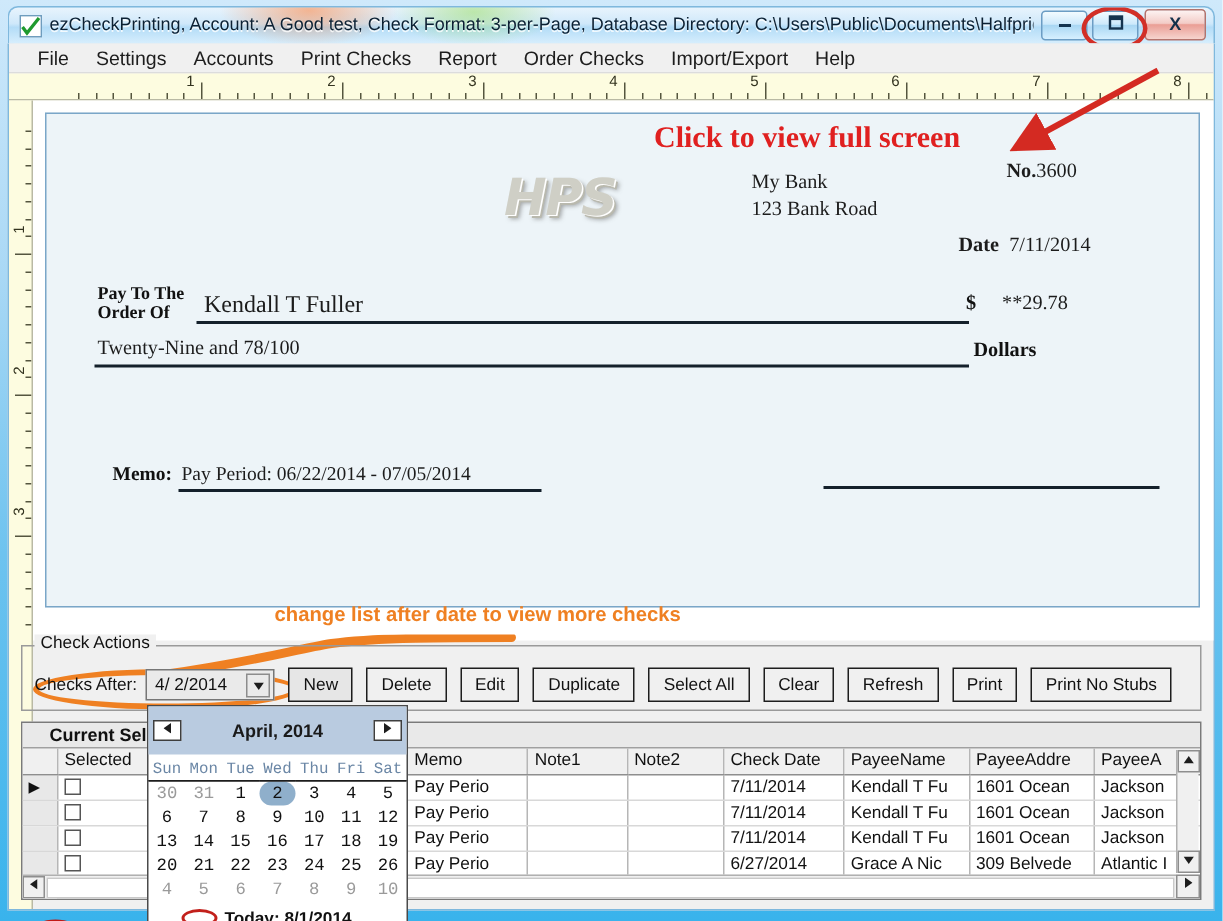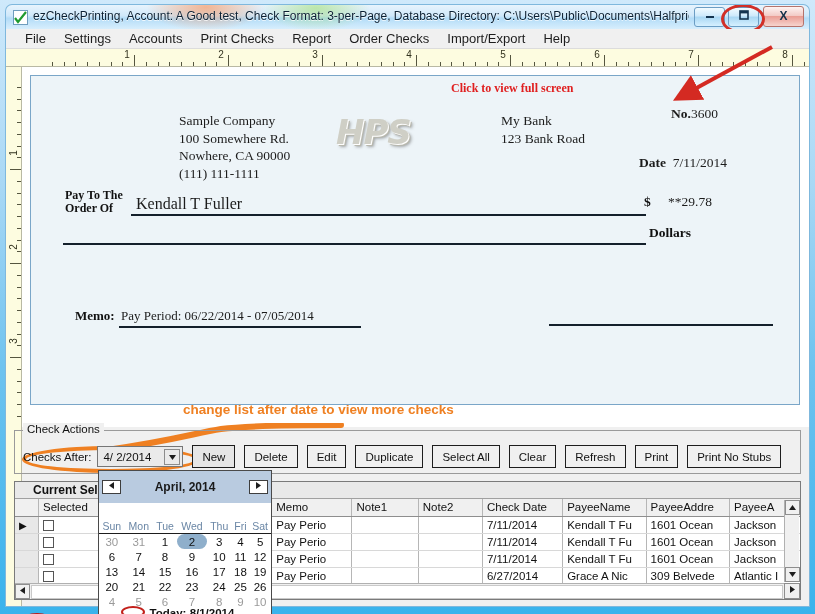--- a/index.html
+++ b/index.html
@@ -179,21 +179,21 @@
     background:#14202b;
   }
   #micr {
     position:absolute; left:115px; top:282px;
     font-family:"DejaVu Sans Mono", monospace;
     font-size:14px; letter-spacing:1.5px; color:#111;
   }
 
   
   #ann-red-text {
-    position:absolute; left:445px; top:52px; font-size:12px;
+    position:absolute; left:430px; top:52px; font-size:20px;
     color:#e02020; font-weight:bold; white-space:nowrap;
     font-family:"Liberation Serif", serif;
   }
   #ann-red-arrow { position:absolute; left:666px; top:16px; }
   #ann-orange-text {
     position:absolute; left:165px; top:373px; font-size:13.5px;
     color:#ef8022; font-weight:bold; white-space:nowrap;margin-left:12px;
   }
   #ann-orange-curve { position:absolute; left:95px; top:394px; }
   #ann-orange-ellipse {
@@ -295,21 +295,21 @@
   }
   #cal-head {
     height:20px; background:#b9cbe0; display:flex; align-items:center;
     justify-content:space-between; padding:16px 3px;
   }
   #cal-head .navbtn {
     width:19px; height:14px; background:#fff; border:1px solid #3e3e3e;
     font-size:8px; text-align:center; line-height:12px;
   }
   #cal-title { font-size:12px; font-weight:bold; color:#1a1a1a; }
-  #cal-grid { width:100%; border-collapse:collapse; margin-top:17px; }
+  #cal-grid { width:100%; border-collapse:collapse; margin-top:4px;font-family:Liberation Mono, monospace; }
   #cal-grid th {
     font-size:10.5px; font-weight:normal; color:#6a86a5;
     border-bottom:1px solid #1d1d1d; padding:0 0 1px 0; text-align:center;
   }
   #cal-grid td {
     font-size:11.5px; text-align:center; padding:1.5px 0; color:#111;
   }
   #cal-grid td.out { color:#9a9a9a; }
   #cal-grid td.sel {
     background:#8fafcb; border-radius:9px; color:#111;
@@ -483,26 +483,20 @@
         <div class="vtick vtick-min" style="top: 302px;"></div>
         <div class="vtick vtick-min" style="top: 314px;"></div>
         <div class="vtick vtick-min" style="top: 325px;"></div>
         <div class="vtick vtick-min" style="top: 337px;"></div>
         <div class="vtick vtick-min" style="top: 349px;"></div>
       </div>
 
     <div id="preview-wrap">
       <div id="check">
 
-        <div id="company" class="serif">
-          <div>Sample Company</div>
-          <div>100 Somewhere Rd.</div>
-          <div>Nowhere, CA 90000</div>
-          <div>(111) 111-1111</div>
-        </div>
 
         <div id="logo">HPS</div>
 
         <div id="bank" class="serif">
           <div>My Bank</div>
           <div>123 Bank Road</div>
         </div>
 
         <div id="checkno" class="serif">
           <b>No.</b><span>3600</span>
@@ -515,20 +509,21 @@
         <div id="payto-lbl" class="serif">
           <div>Pay To The</div>
           <div>Order Of</div>
         </div>
         <div id="payto-name" class="serif">Kendall T Fuller</div>
         <div id="payto-line"></div>
 
         <div id="amt-dollar" class="serif">$</div>
         <div id="amt-value" class="serif">**29.78</div>
 
+        <div id="words" class="serif">Twenty-Nine and 78/100</div>
         <div id="words-line"></div>
         <div id="dollars-lbl" class="serif">Dollars</div>
 
         <div id="memo-lbl" class="serif">Memo:</div>
         <div id="memo-val" class="serif">Pay Period: 06/22/2014 - 07/05/2014</div>
         <div id="memo-line"></div>
         <div id="sign-line"></div>
 
       </div>
     </div>

